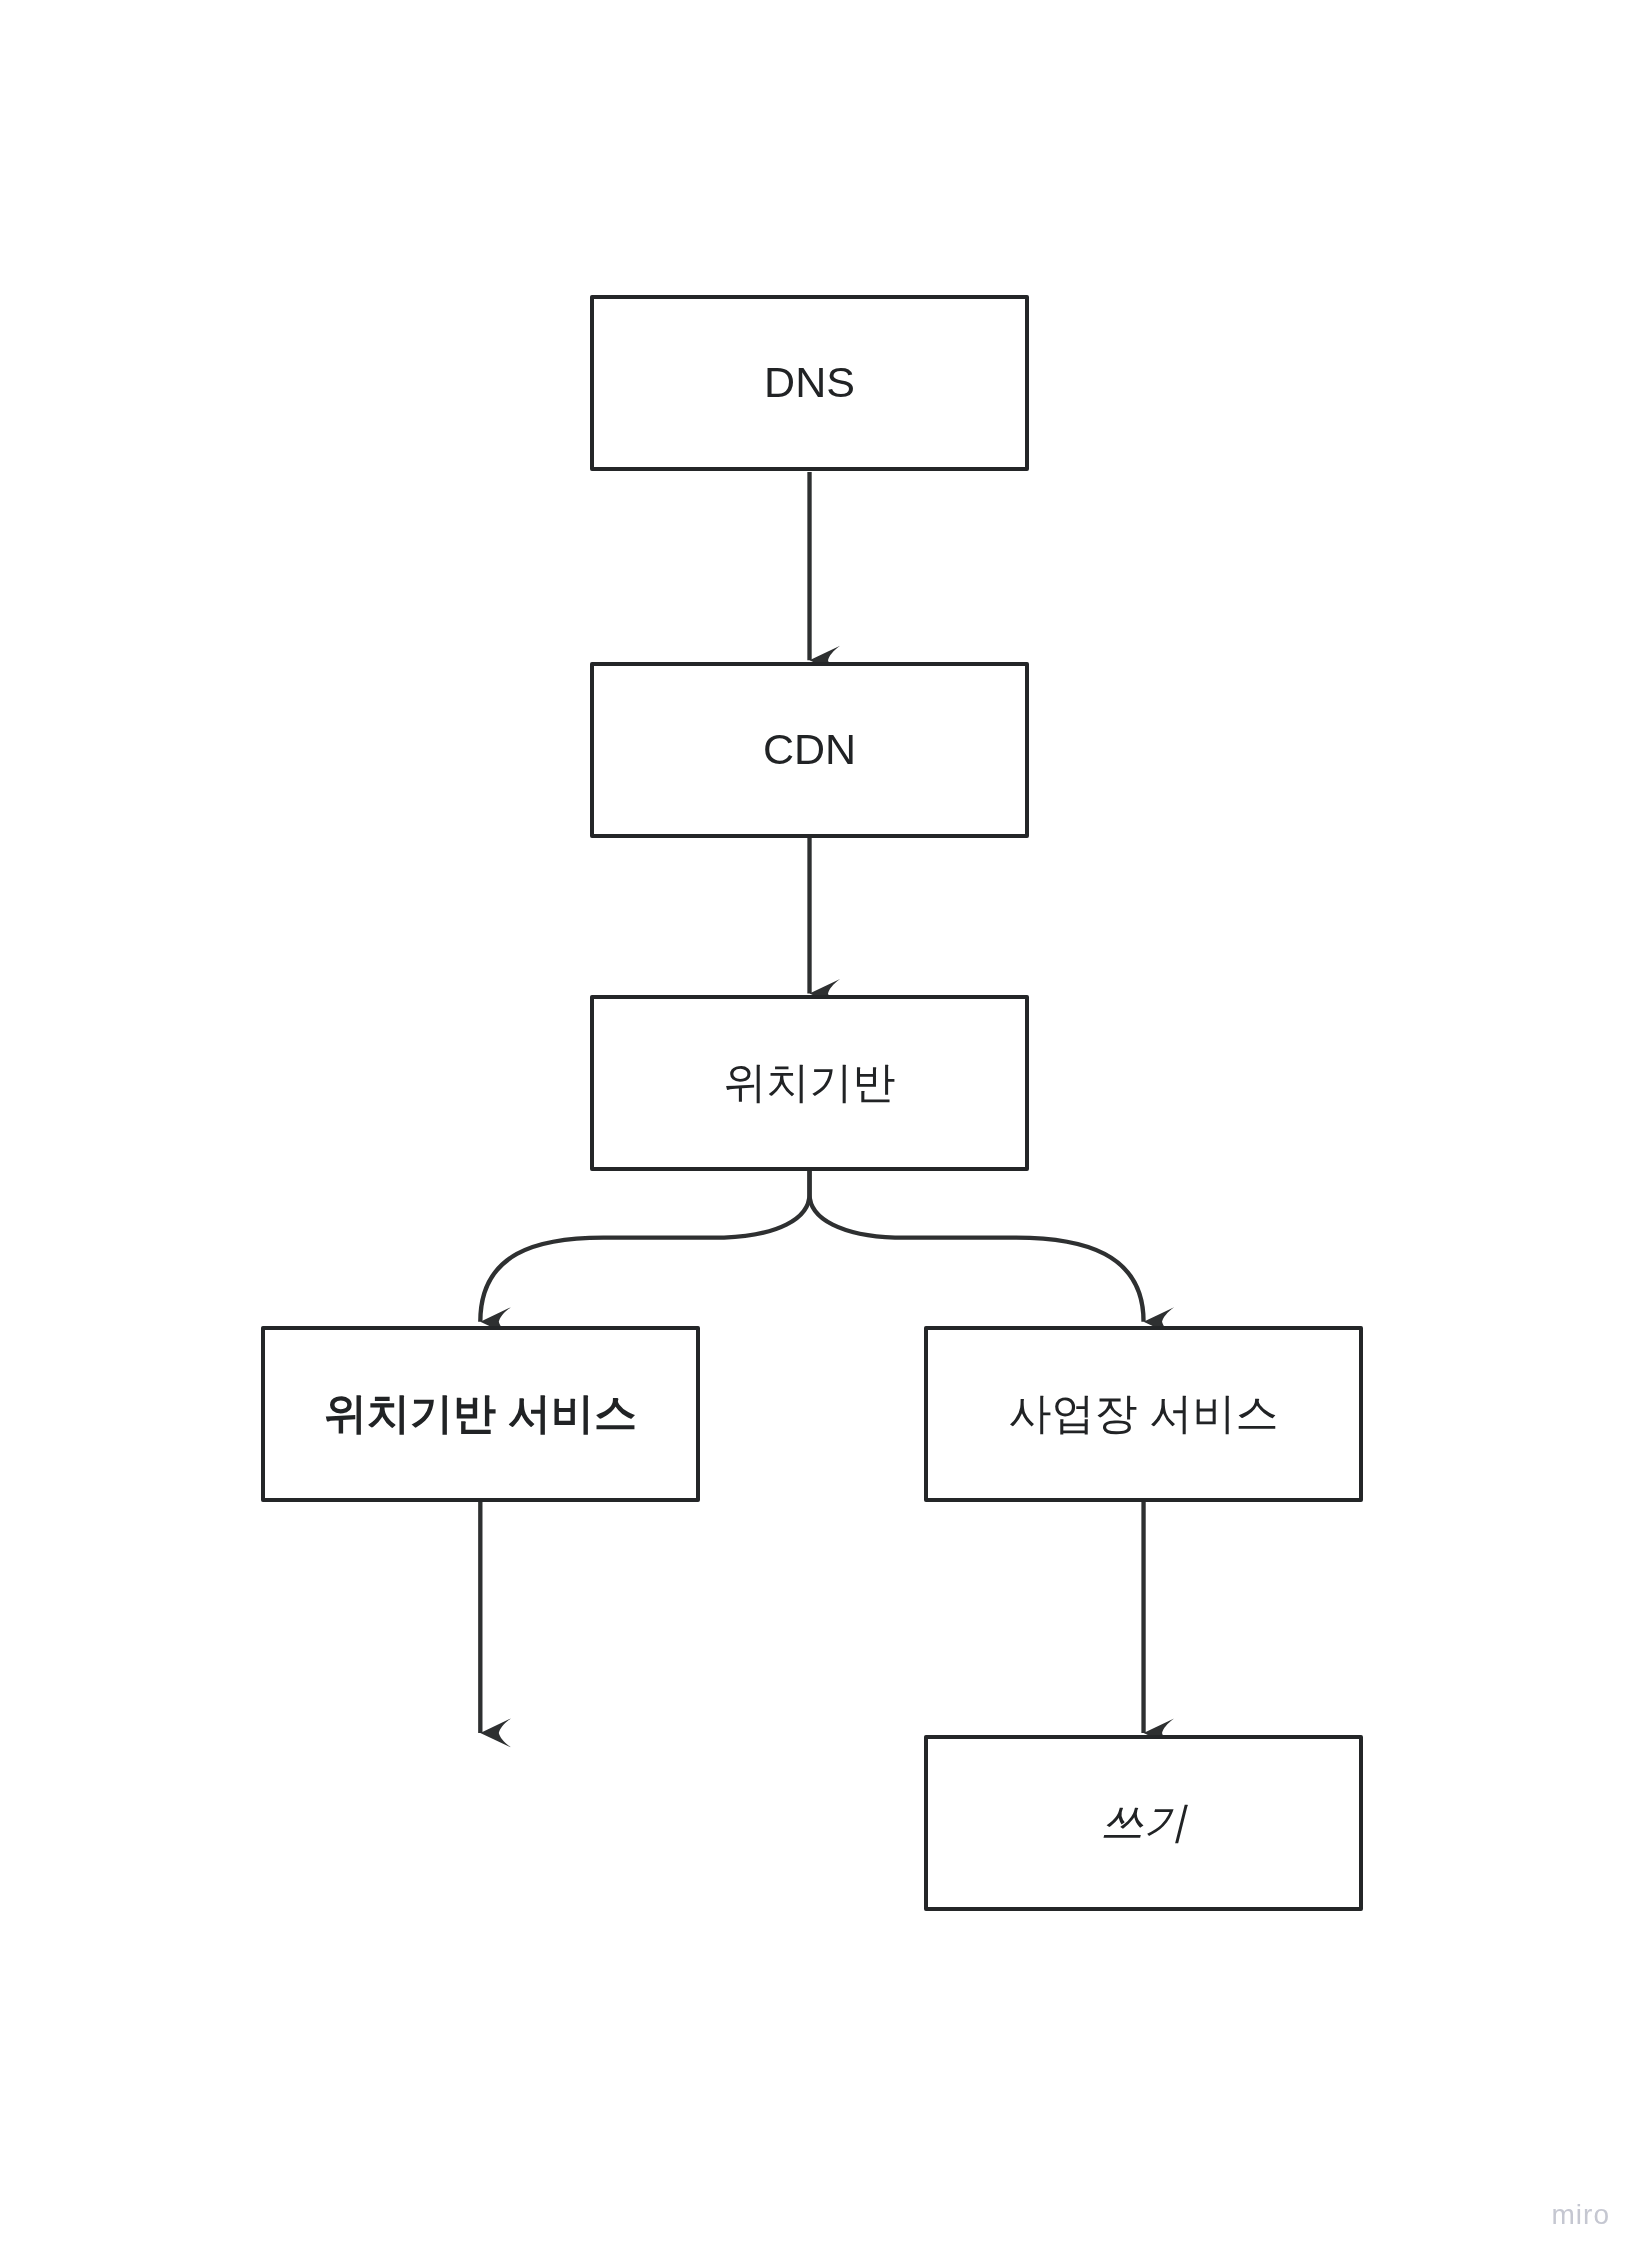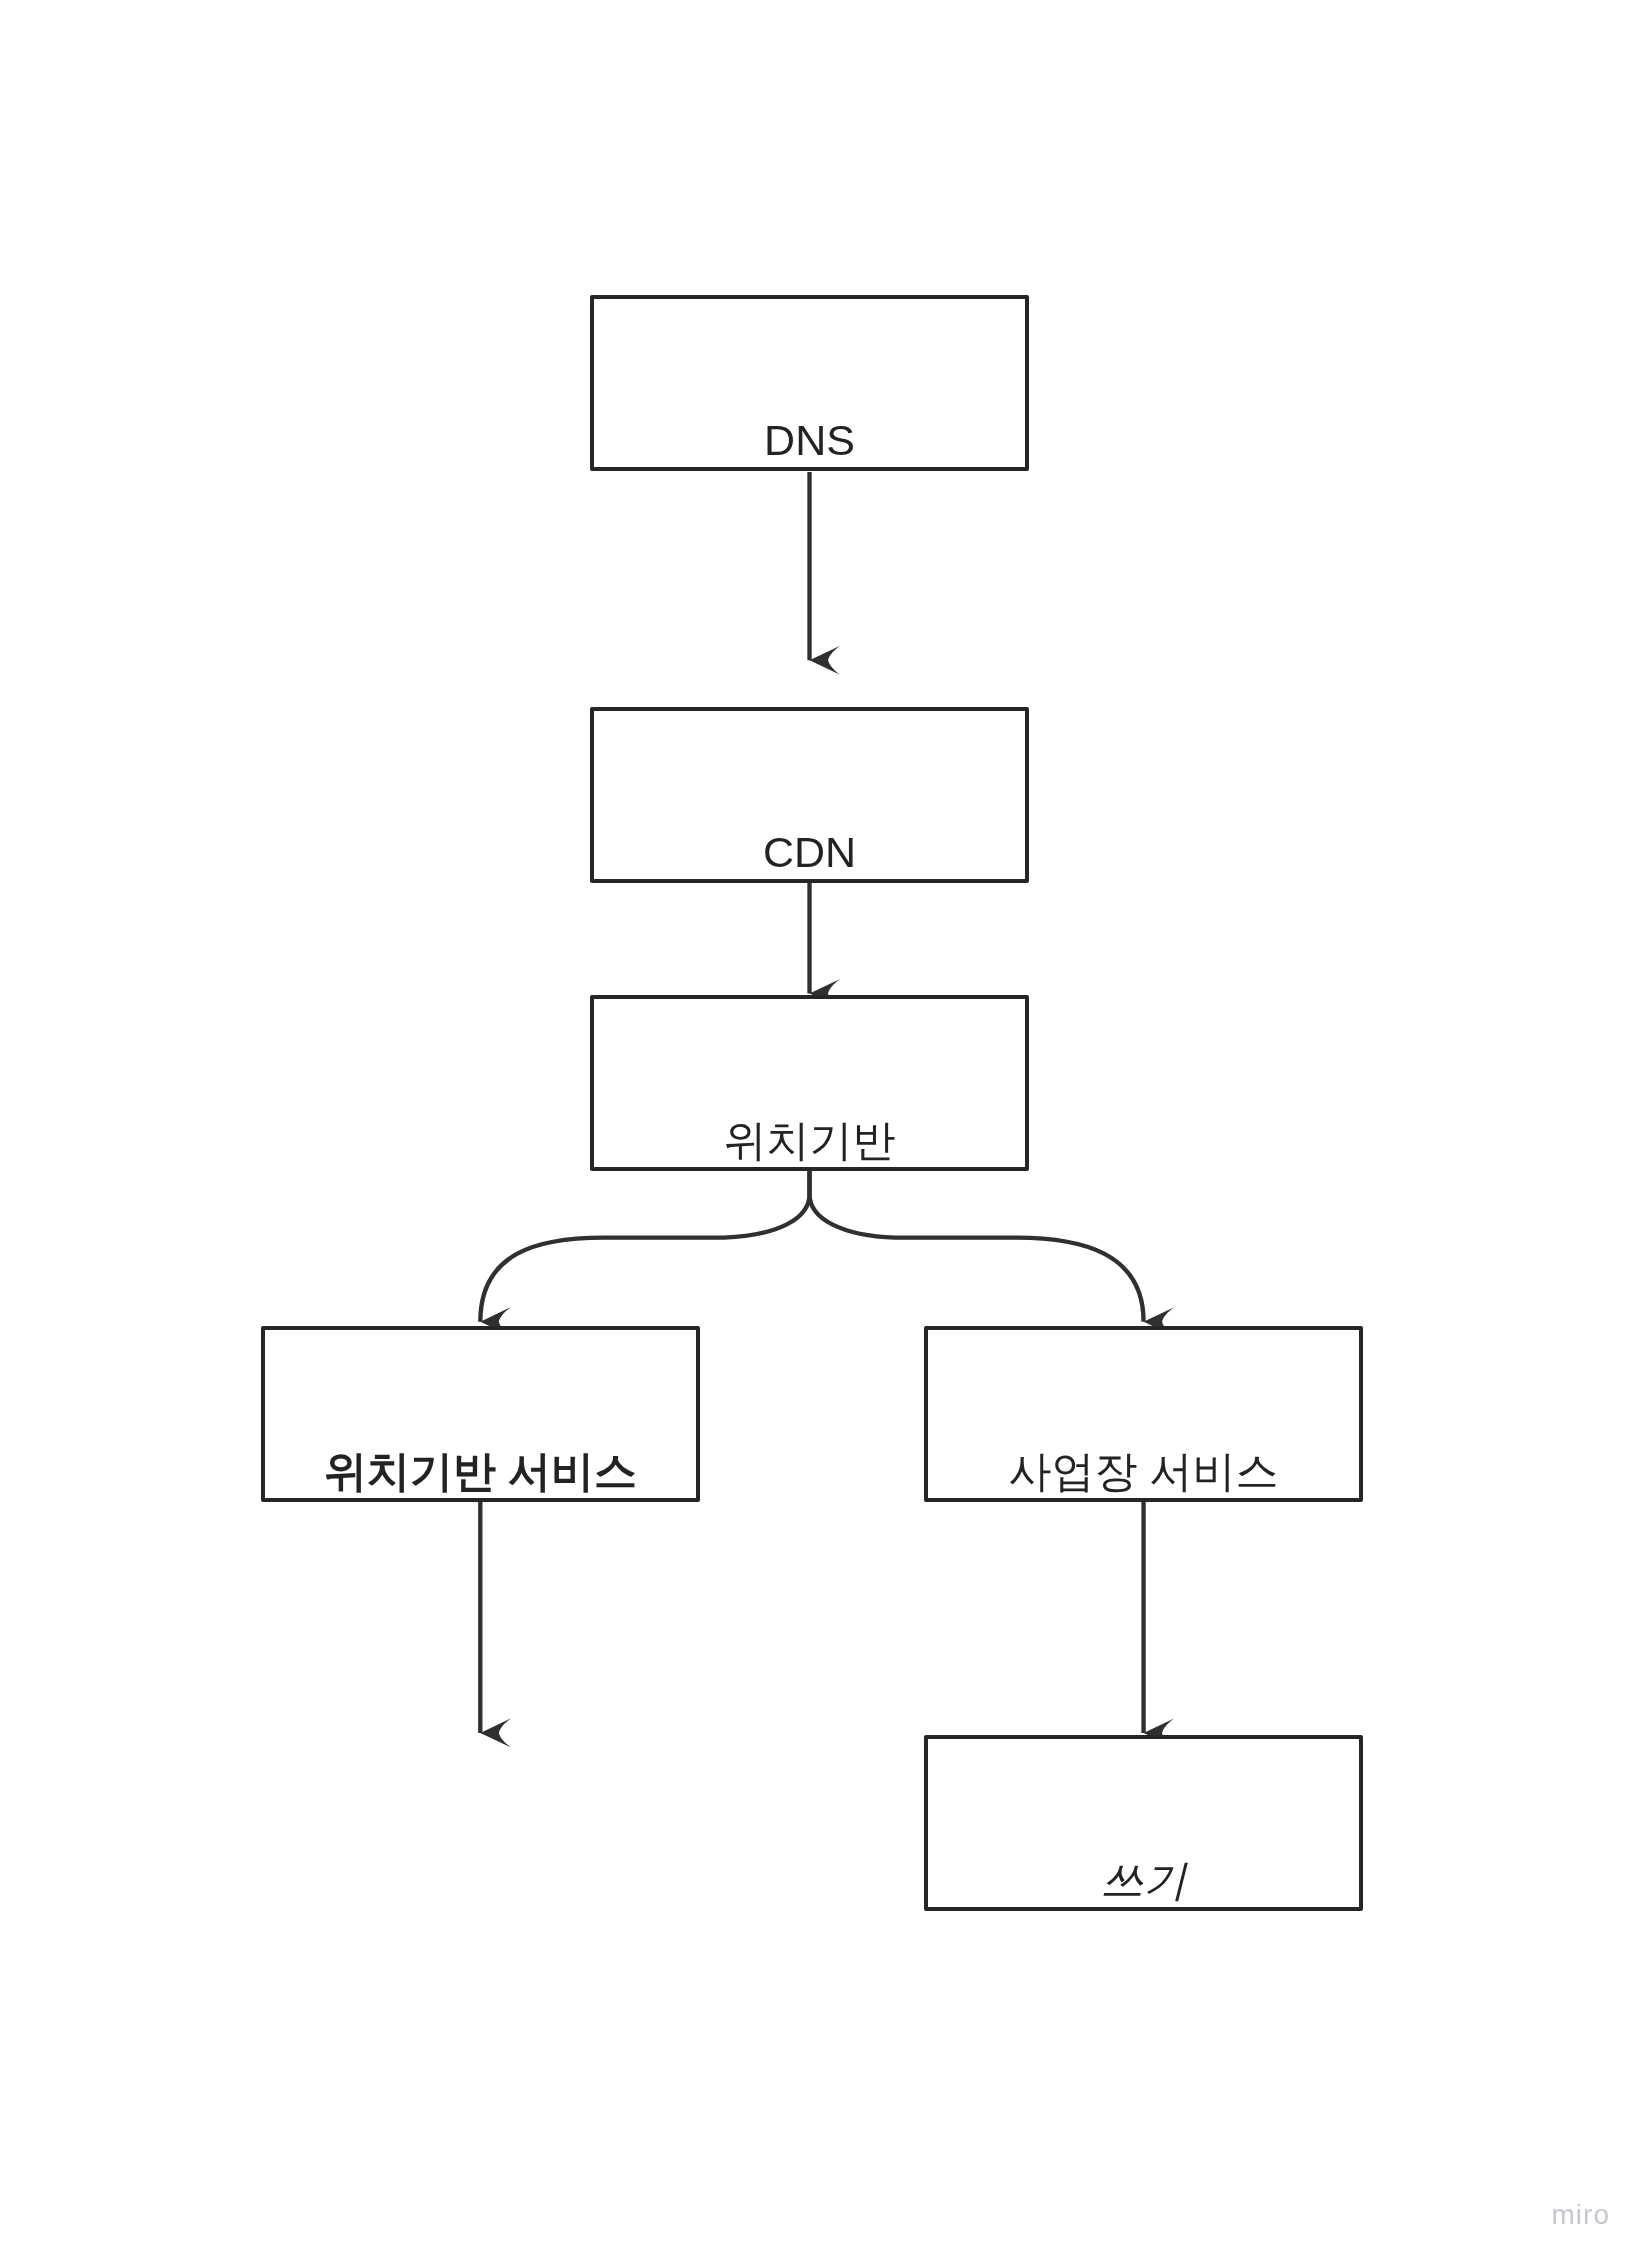--- a/index.html
+++ b/index.html
@@ -37,21 +37,21 @@
   }
   .arrow-head { fill: var(--connector); }
   .node {
     position: absolute;
     width: 439px;
     height: 176px;
     background: var(--node-fill);
     border: 4.8px solid var(--node-border);
     border-radius: 1.9px;
     display: flex;
-    align-items: flex-end;
+    align-items: center;
     justify-content: center;
     text-align: center;
     color: var(--text);
     font-size: 43px;
     line-height: 1.2;
     cursor: default;
   }
   .node-label { white-space: nowrap; }
   .watermark {
     position: absolute;
@@ -80,21 +80,21 @@
     <path class="connector" d="M 838.5 1213 L 838.5 1237 C 838.5 1263 804 1280 750 1282 L 625 1282 C 556 1282 497.5 1298 497.5 1369" marker-end="url(#arrowhead)"></path>
     <path class="connector" d="M 838.5 1213 L 838.5 1237 C 838.5 1263 873 1280 927 1282 L 1052 1282 C 1121 1282 1184.5 1298 1184.5 1369" marker-end="url(#arrowhead)"></path>
     <path class="connector" d="M 497.5 1555 L 497.5 1795" marker-end="url(#arrowhead)"></path>
     <path class="connector" d="M 1184.5 1555 L 1184.5 1795" marker-end="url(#arrowhead)"></path>
   </svg>
 
   <div class="node" style="left:590px; top:295px;">
     <span class="node-label">DNS</span>
   </div>
 
-  <div class="node" style="left:590px; top:662px;margin-top:45px;">
+  <div class="node" style="left:590px; top:662px;">
     <span class="node-label">CDN</span>
   </div>
 
   <div class="node" style="left:590px; top:995px;">
     <span class="node-label">위치기반</span>
   </div>
 
   <div class="node" style="left:261px; top:1326px;font-weight:bold;">
     <span class="node-label">위치기반 서비스</span>
   </div>

